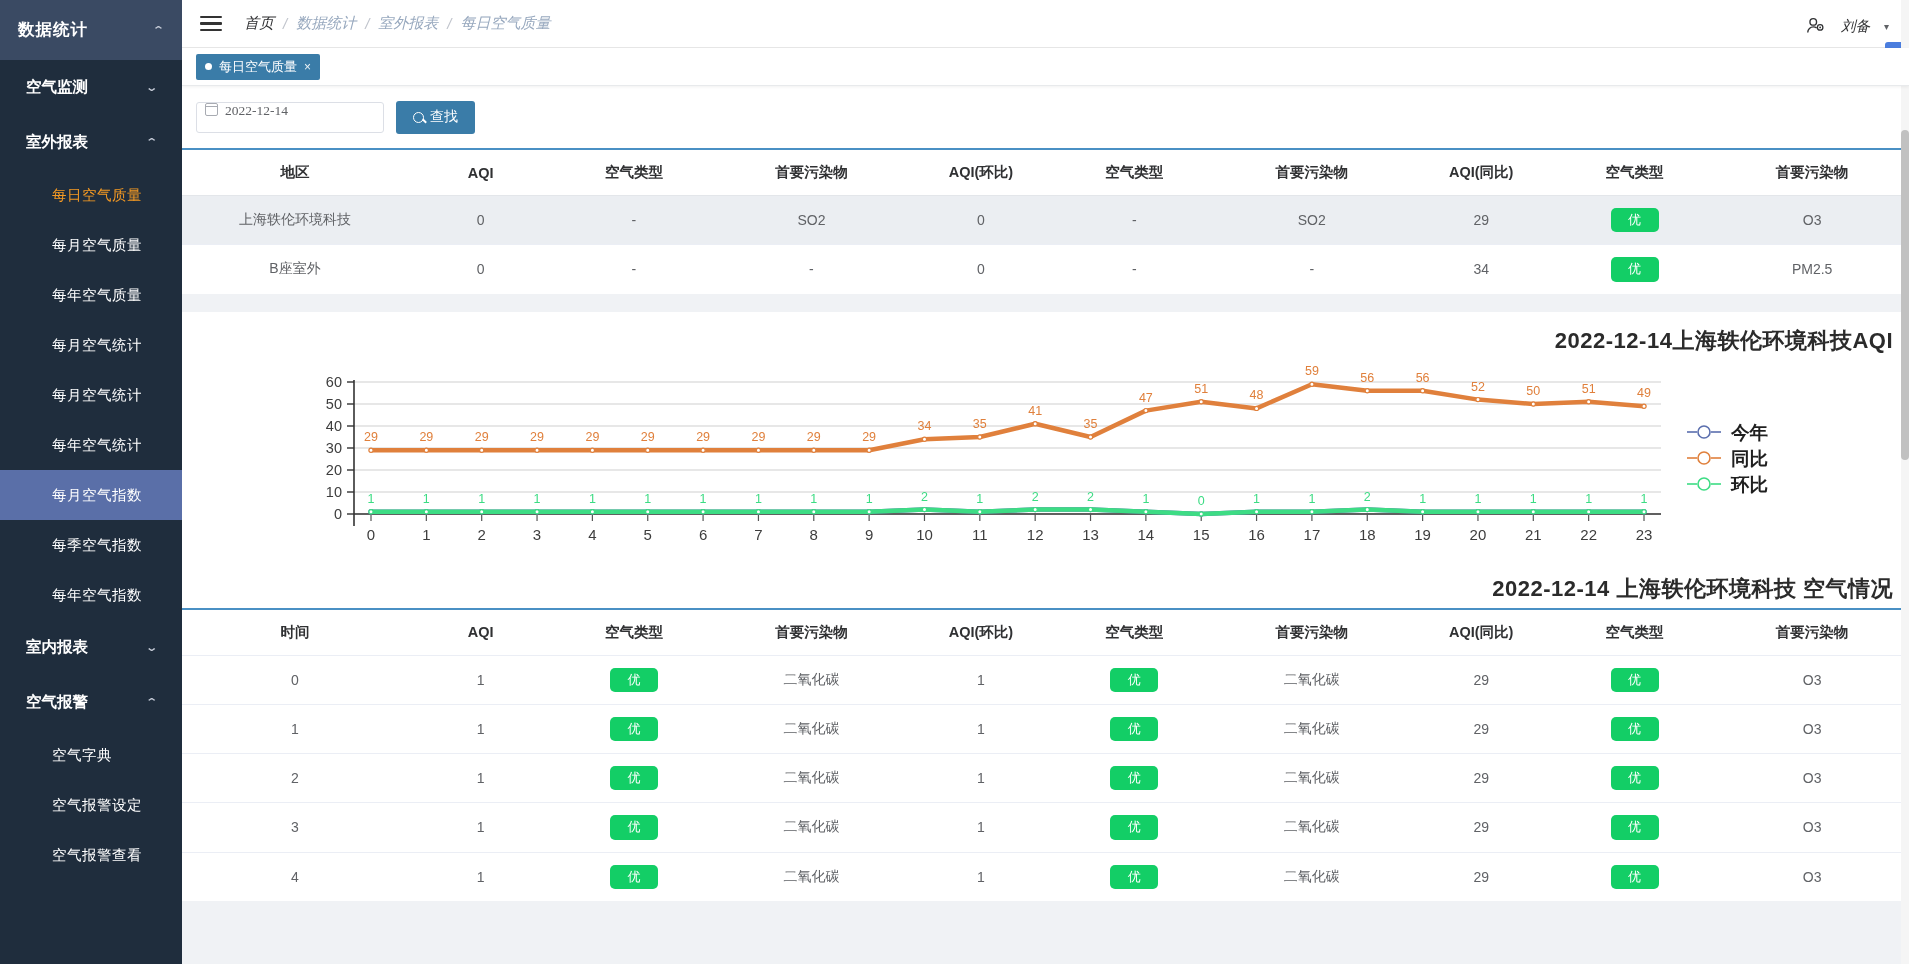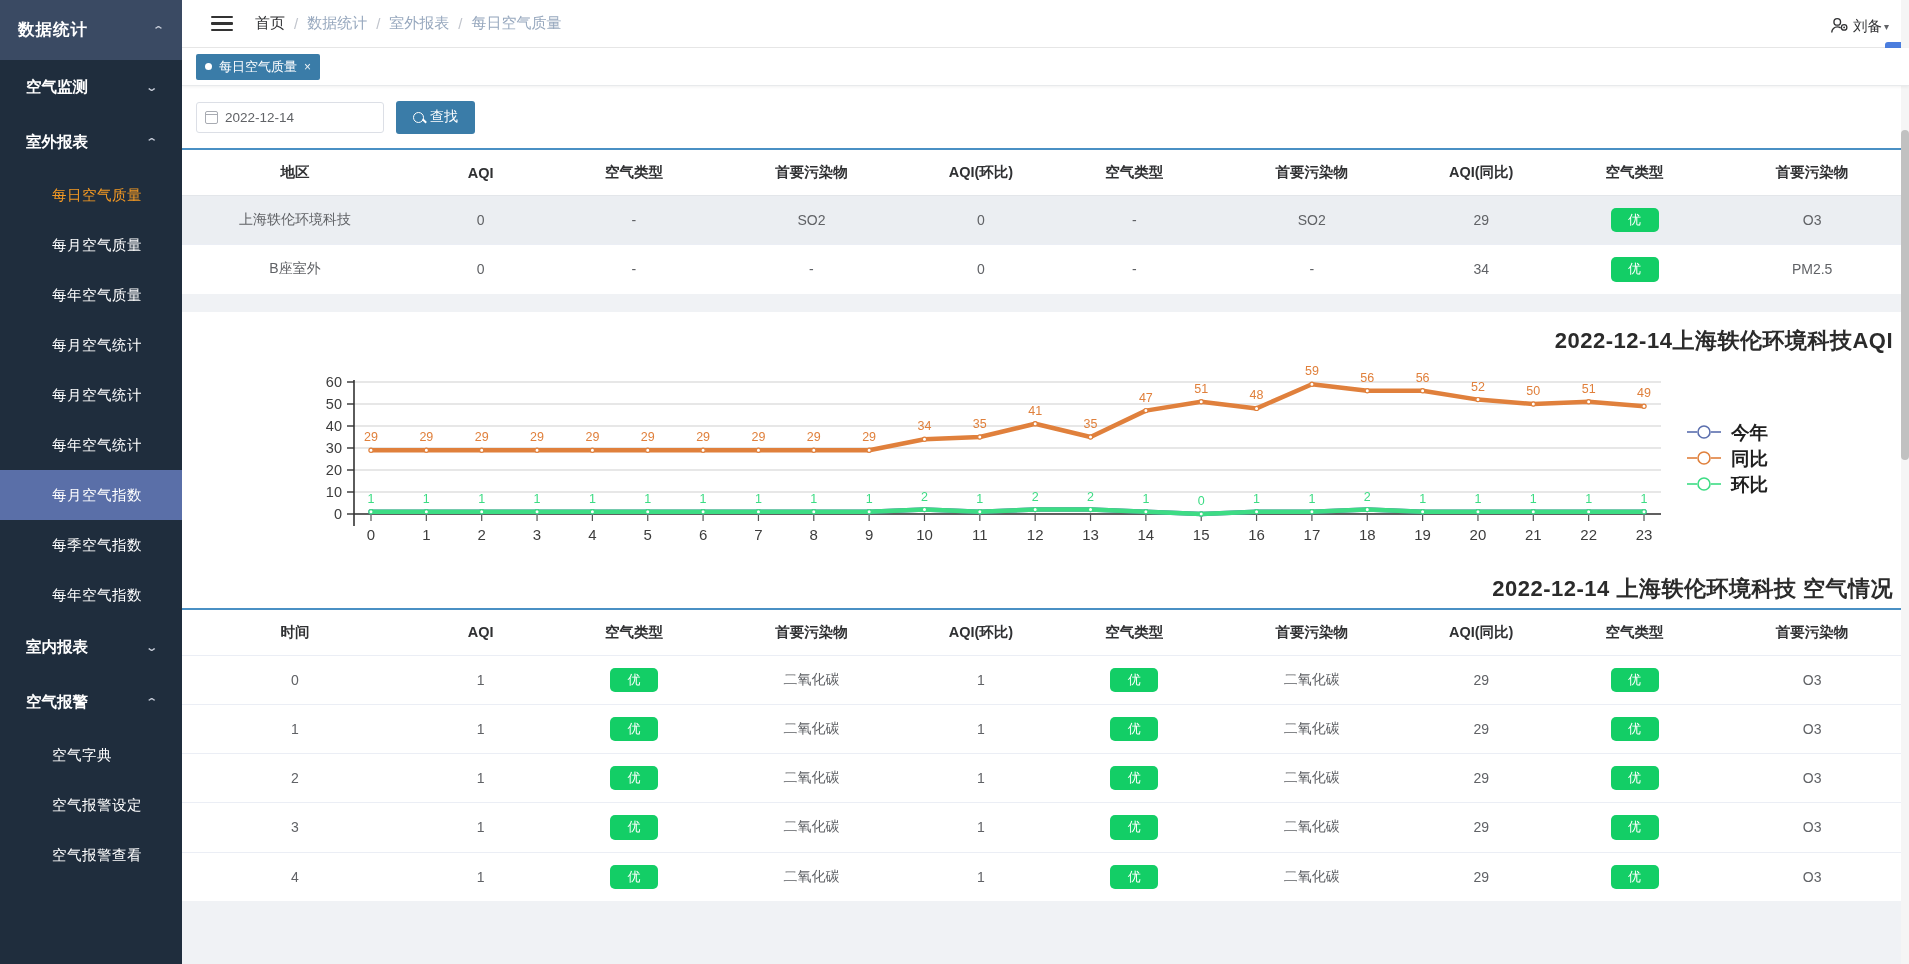--- a/index.html
+++ b/index.html
@@ -40,30 +40,30 @@
   .caret {
     font-size: 11px; color: #c6ccd8; transform: scaleX(1.4);
     display: inline-block; line-height: 1;
   }
 
   
   #right { flex: 1; height: 964px; display: flex; flex-direction: column; background: #fff; position: relative; }
 
   #topbar {
     height: 48px; min-height: 48px; background: #fff;
-    display: flex; align-items: center; padding: 0 29px;
-    border-bottom: 1px solid #e8e8e8; position: relative;
+    display: flex; align-items: center; padding: 0 18px;
+    border-bottom: 1px solid #e8e8e8; position: relative; font-style: italic;
   }
   .hamburger { display: inline-flex; flex-direction: column; justify-content: center; gap: 4px; width: 22px; cursor: pointer; }
   .hamburger span { display: block; height: 2.5px; background: #333; border-radius: 1px; }
   .crumbs { margin-left: 22px; font-size: 15px; color: #8c8c8c; display: flex; align-items: center; }
   .crumbs .c-item { color: #97a8be; }
   .crumbs .c-item.first { color: #303133; }
   .crumbs .sep { margin: 0 9px; color: #c0c4cc; }
-  .user-area { position: absolute; right: 20px; top: 0; height: 52px; display: flex; align-items: center; gap: 2px; cursor: pointer; text-align: right; }
+  .user-area { position: absolute; right: 20px; top: 0; height: 52px; display: flex; align-items: center; gap: 14px; cursor: pointer; text-align: right; }
   .user-name { font-size: 14.5px; color: #303133; }
   .user-caret { font-size: 10px; color: #606266; }
 
   #tabsbar {
     height: 38px; min-height: 38px; background: #fff;
     display: flex; align-items: center; padding-left: 14px;
     border-bottom: 1px solid #e8eaec; box-shadow: 0 1px 3px rgba(0,0,0,.06);
     position: relative; z-index: 4;
   }
   .tab-chip {
@@ -72,22 +72,22 @@
     padding: 4px 9px 4px 9px; border-radius: 2px; cursor: pointer;
   }
   .tab-dot { width: 7px; height: 7px; border-radius: 50%; background: #fff; display: inline-block; }
   .tab-close { font-size: 12px; opacity: .9; }
 
   #content { flex: 1; overflow: hidden; background: #f0f2f5; position: relative; }
 
   .search-row { height: 62px; background: #fff; display: flex; align-items: center; padding: 0 0 0 14px; gap: 12px; }
   .date-input {
     width: 188px; height: 31px; border: 1px solid #dcdfe6; border-radius: 3px;
-    display: flex; align-items: center; padding: 0 8px; gap: 7px;
-    font-size: 13.5px; color: #606266; background: #fff; cursor: pointer;
+    display: flex; padding: 0 8px; gap: 7px;
+    font-size: 13.5px; color: #606266; background: #fff; cursor: pointer; font-family: Liberation Serif, serif;
   }
   .cal-ico { width: 13px; height: 13px; border: 1.4px solid #a8abb2; border-radius: 2px; position: relative; flex: 0 0 auto; }
   .cal-ico::before { content:""; position:absolute; left:-1.4px; right:-1.4px; top: 2px; height: 1.4px; background:#a8abb2; }
   .btn-search {
     height: 33px; padding: 0 17px; background: #3a7ca8; color: #fff;
     border: none; border-radius: 3px; font-size: 14px; cursor: pointer;
     display: inline-flex; align-items: center; gap: 6px;
     font-family: "Liberation Sans", sans-serif;
   }
   .mag { display: inline-block; width: 11px; height: 11px; border: 1.8px solid #fff; border-radius: 50%; position: relative; }

